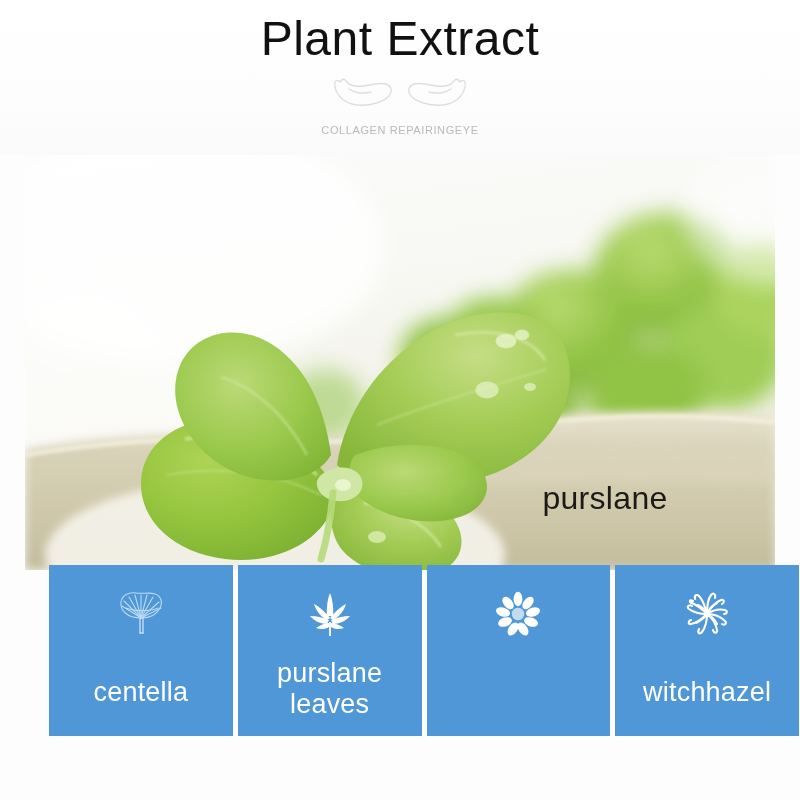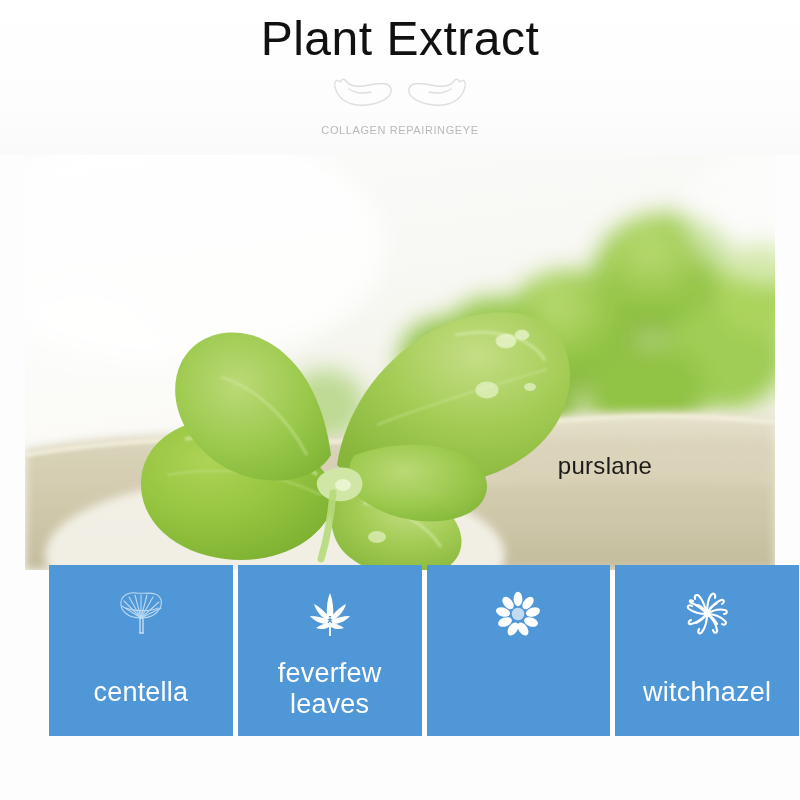--- a/index.html
+++ b/index.html
@@ -78,24 +78,24 @@
     background: #f7f7f4;
   }
   #photo svg {
     display: block;
     width: 750px;
     height: 415px;
   }
   #purslane-label {
     position: absolute;
     left: 495px;
-    top: 452px;
+    top: 480px;
     width: 220px;
     text-align: center;
-    font-size: 24px;
+    font-size: 32px;
     font-weight: 400;
     color: #1c1a16;
     letter-spacing: 0.3px;
     white-space: nowrap;
     z-index: 5;
   }
 
   
   #tiles {
     position: absolute;
@@ -332,21 +332,21 @@
             <path d="M25 29 C29 24, 35 18, 41 15 C39 22, 34 28, 28 31 Z"></path>
             <path d="M25 29 C21 24, 15 18, 9 15 C11 22, 16 28, 22 31 Z"></path>
             <path d="M26 31 C31 29, 38 27, 45 27 C41 32, 34 35, 28 35 Z"></path>
             <path d="M24 31 C19 29, 12 27, 5 27 C9 32, 16 35, 22 35 Z"></path>
             <path d="M26 34 C30 34, 35 36, 39 39 C34 41, 29 40, 26 38 Z"></path>
             <path d="M24 34 C20 34, 15 36, 11 39 C16 41, 21 40, 24 38 Z"></path>
             <path d="M24.1 33 L25.9 33 L25.9 47 L24.1 47 Z"></path>
           </g>
         </svg>
       </div>
-      <div class="tile-label two-line">feverfew leaves</div>
+      <div class="tile-label two-line">purslane leaves</div>
     </div>
 
     <div class="tile">
       <div class="tile-icon">
         <svg width="46" height="46" viewBox="0 0 46 46" xmlns="http://www.w3.org/2000/svg">
           <g fill="#ffffff">
             <ellipse cx="23" cy="8" rx="4.4" ry="7.2"></ellipse>
             <ellipse cx="33" cy="12" rx="4.4" ry="7.2" transform="rotate(40 33 12)"></ellipse>
             <ellipse cx="38" cy="21" rx="4.4" ry="7.2" transform="rotate(72 38 21)"></ellipse>
             <ellipse cx="36" cy="31" rx="4.4" ry="7.2" transform="rotate(110 36 31)"></ellipse>

